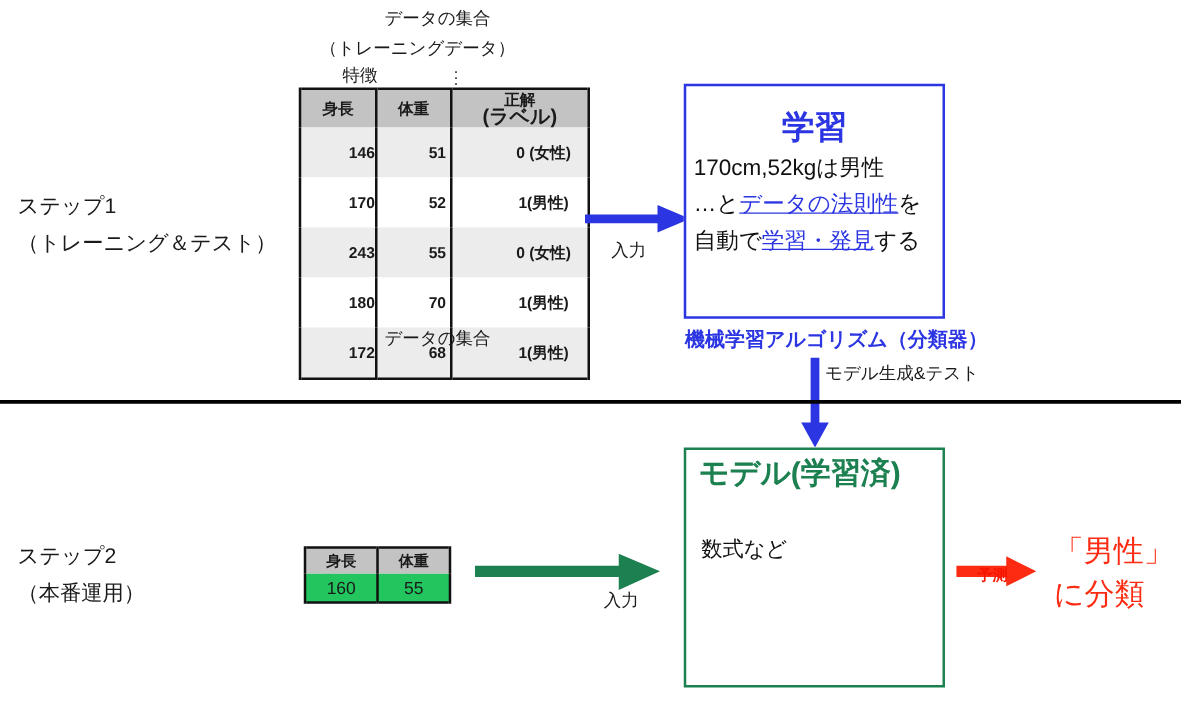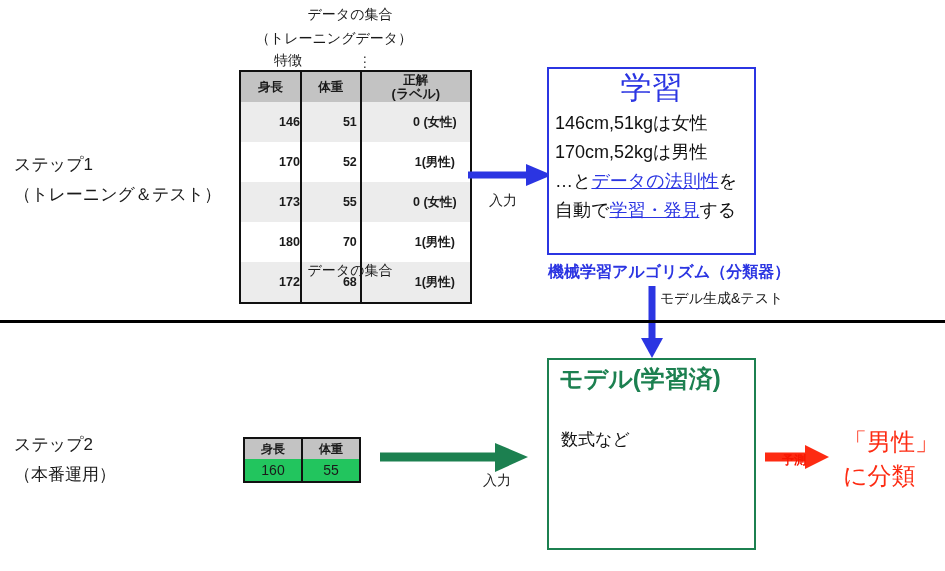--- a/index.html
+++ b/index.html
@@ -17,41 +17,41 @@
 
   
   .tbl{border-collapse:collapse;border:2.5px solid #111;}
   .tbl td,.tbl th{
     border-left:2px solid #111;border-right:2px solid #111;
     font-size:12.5px;font-weight:bold;text-align:center;color:#1a1a1a;
     padding:0;
   }
   .tbl th{background:#c3c3c3;font-size:12.5px;font-weight:bold;height:30px;
           line-height:13px;}
-  .tbl th .sub{font-size:13px;display:block;}
+  .tbl th .sub{font-size:16px;display:block;}
   .tbl td{height:40px;padding-left:38px;}
   .tbl tr.even td{background:#ffffff;}
   .tbl tr.odd  td{background:#ececec;}
 
   
   .tbl2{border-collapse:collapse;border:2.5px solid #111;}
   .tbl2 th{background:#c3c3c3;font-size:12px;font-weight:bold;height:20px;
            border-left:2px solid #111;border-right:2px solid #111;
            color:#1a1a1a;padding:0 6px;}
   .tbl2 td{background:#22c55e;font-size:14px;font-weight:normal;height:22px;
            border-left:2px solid #111;border-right:2px solid #111;
            text-align:center;color:#1a1a1a;padding:0 6px;}
 
   
   .box{box-sizing:border-box;background:#fff;}
   .box-blue{border:2.5px solid #2b35e2;}
   .box-green{border:2.5px solid #1c8050;}
   .box-title-blue{
-    color:#2b35e2;font-weight:normal;font-size:31px;text-align:center;
-    line-height:1.1;margin-top:2px;
+    color:#2b35e2;font-weight:bold;font-size:26px;text-align:center;
+    line-height:1.1;margin-top:18px;
   }
   .box-title-green{
     color:#1c8050;font-weight:bold;font-size:24px;
     line-height:1.1;margin:6px 0 0 10px;
   }
   .box-body{font-size:18px;line-height:29px;color:#111;margin:4px 0 0 6px;}
   .box-body .lk{color:#2b35e2;text-decoration:underline;}
   .box-body-green{font-size:17px;color:#111;margin:36px 0 0 12px;font-family:Liberation Serif, serif;}
 
   
@@ -101,21 +101,21 @@
       <td>146</td>
       <td>51</td>
       <td>0 (女性)</td>
     </tr>
     <tr class="even">
       <td>170</td>
       <td>52</td>
       <td>1(男性)</td>
     </tr>
     <tr class="odd">
-      <td>173</td>
+      <td>243</td>
       <td>55</td>
       <td>0 (女性)</td>
     </tr>
     <tr class="even">
       <td>180</td>
       <td>70</td>
       <td>1(男性)</td>
     </tr>
     <tr class="odd">
       <td>172</td>
@@ -129,21 +129,20 @@
 
 <svg class="abs" width="86" height="30" style="left:468px;top:160px;">
   <line x1="0" y1="15" x2="62" y2="15" stroke="#2b35e2" stroke-width="7"></line>
   <polygon points="58,4 84,15 58,26" fill="#2b35e2"></polygon>
 </svg>
 <div class="abs arrow-label" style="left:489px;top:192px;">入力</div>
 
 <div class="abs box box-blue" style="left:547px;top:67px;width:209px;height:188px;">
   <div class="box-title-blue">学習</div>
   <div class="box-body">
-    <div>146cm,51kgは女性</div>
     <div>170cm,52kgは男性</div>
     <div>
       <span>…と</span><span class="lk">データの法則性</span><span>を</span>
     </div>
     <div>
       <span>自動で</span><span class="lk">学習・発見</span><span>する</span>
     </div>
   </div>
 </div>
 

